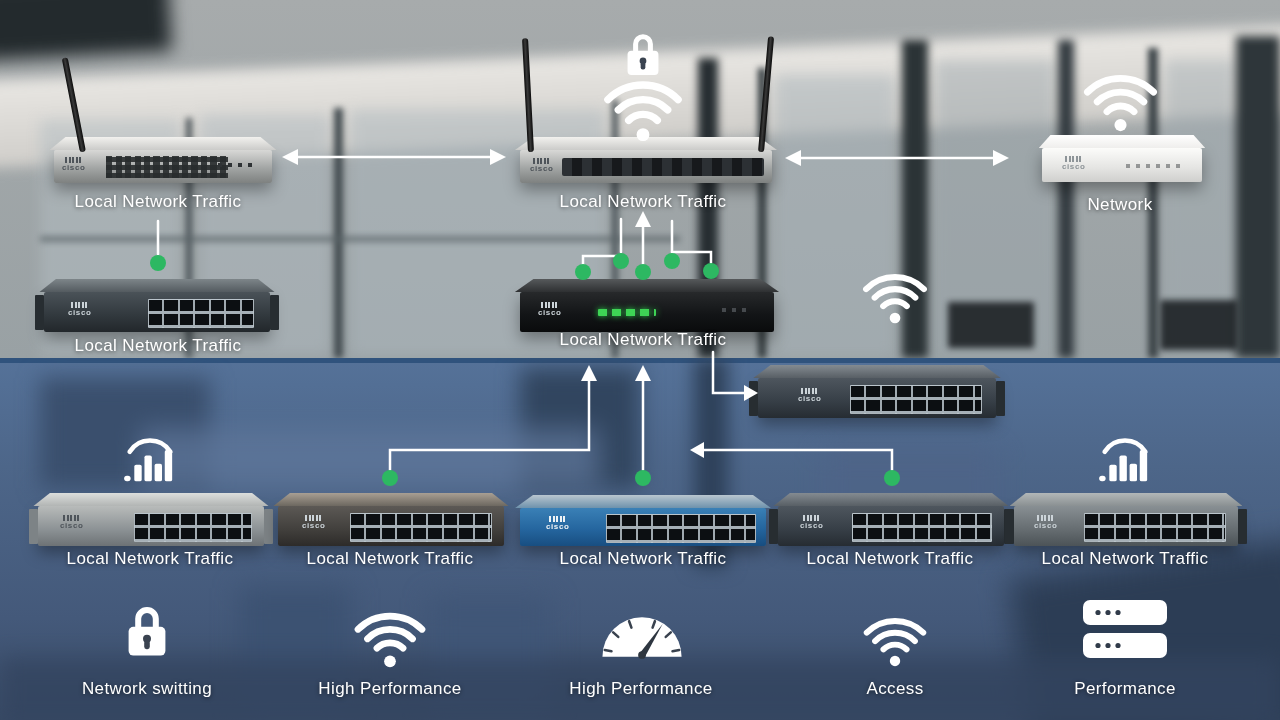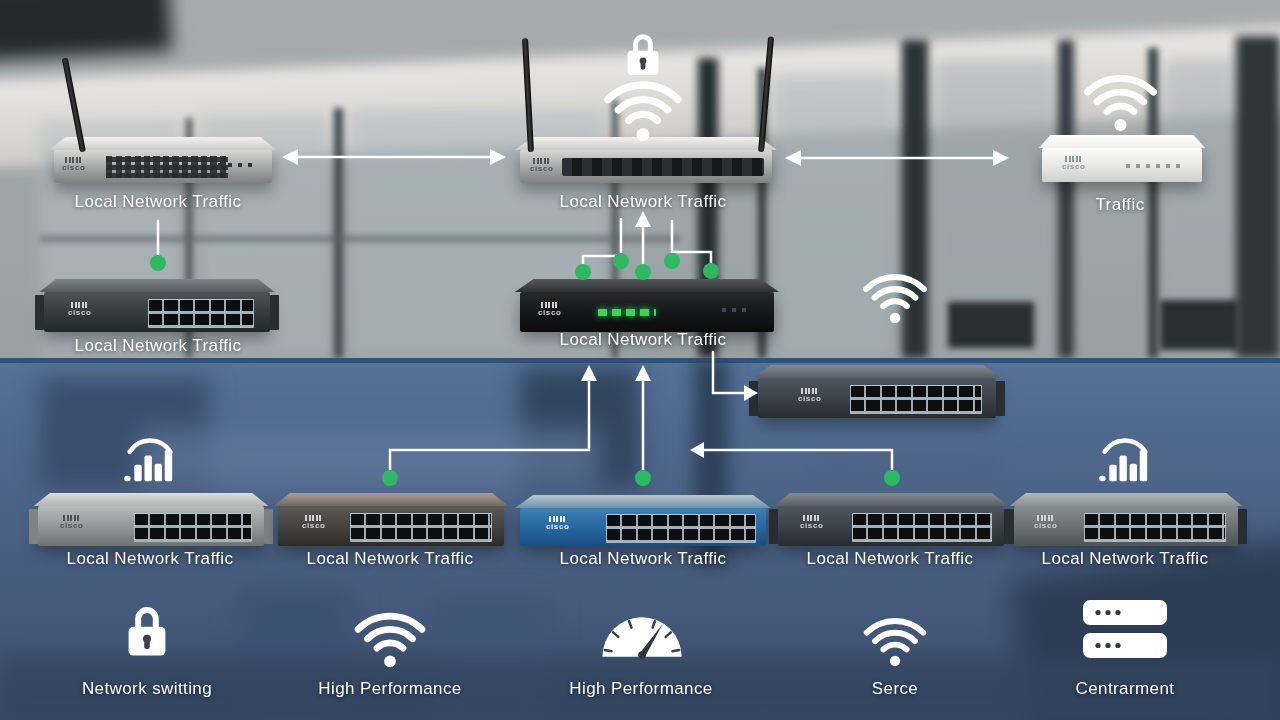--- a/index.html
+++ b/index.html
@@ -318,27 +318,27 @@
     <use href="#sym-bars" x="1095" y="437" width="60" height="48"></use>
     <use href="#sym-lock" x="123" y="602" width="48" height="56"></use>
     <use href="#sym-wifi" x="348" y="606" width="84" height="62"></use>
     <use href="#sym-gauge" x="599" y="606" width="86" height="55"></use>
     <use href="#sym-wifi" x="858" y="612" width="74" height="55"></use>
     <use href="#sym-servers" x="1081" y="600" width="88" height="58"></use>
   </svg>
 
   <div class="lbl" style="left:158px;top:192px;">Local Network Traffic</div>
   <div class="lbl" style="left:643px;top:192px;">Local Network Traffic</div>
-  <div class="lbl" style="left:1120px;top:195px;">Traffic</div>
+  <div class="lbl" style="left:1120px;top:195px;">Network</div>
   <div class="lbl" style="left:158px;top:336px;">Local Network Traffic</div>
   <div class="lbl" style="left:643px;top:330px;">Local Network Traffic</div>
   <div class="lbl" style="left:150px;top:549px;">Local Network Traffic</div>
   <div class="lbl" style="left:390px;top:549px;">Local Network Traffic</div>
   <div class="lbl" style="left:643px;top:549px;">Local Network Traffic</div>
   <div class="lbl" style="left:890px;top:549px;">Local Network Traffic</div>
   <div class="lbl" style="left:1125px;top:549px;">Local Network Traffic</div>
   <div class="lbl" style="left:147px;top:679px;">Network switting</div>
   <div class="lbl" style="left:390px;top:679px;">High Performance</div>
   <div class="lbl" style="left:641px;top:679px;">High Performance</div>
-  <div class="lbl" style="left:895px;top:679px;">Serce</div>
-  <div class="lbl" style="left:1125px;top:679px;">Centrarment</div>
+  <div class="lbl" style="left:895px;top:679px;">Access</div>
+  <div class="lbl" style="left:1125px;top:679px;">Performance</div>
 
 </div>
 
 </body></html>

